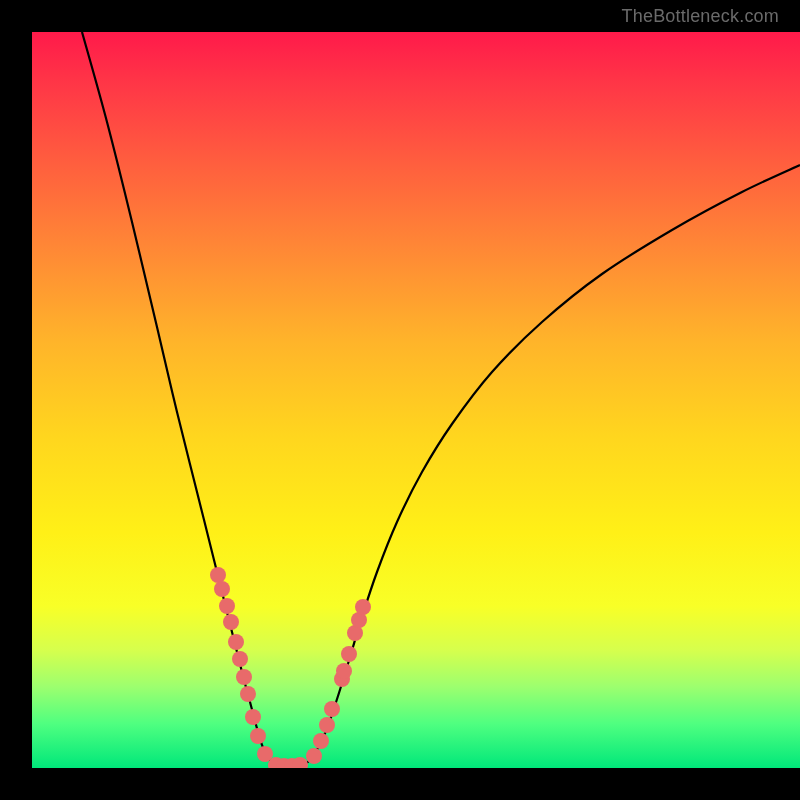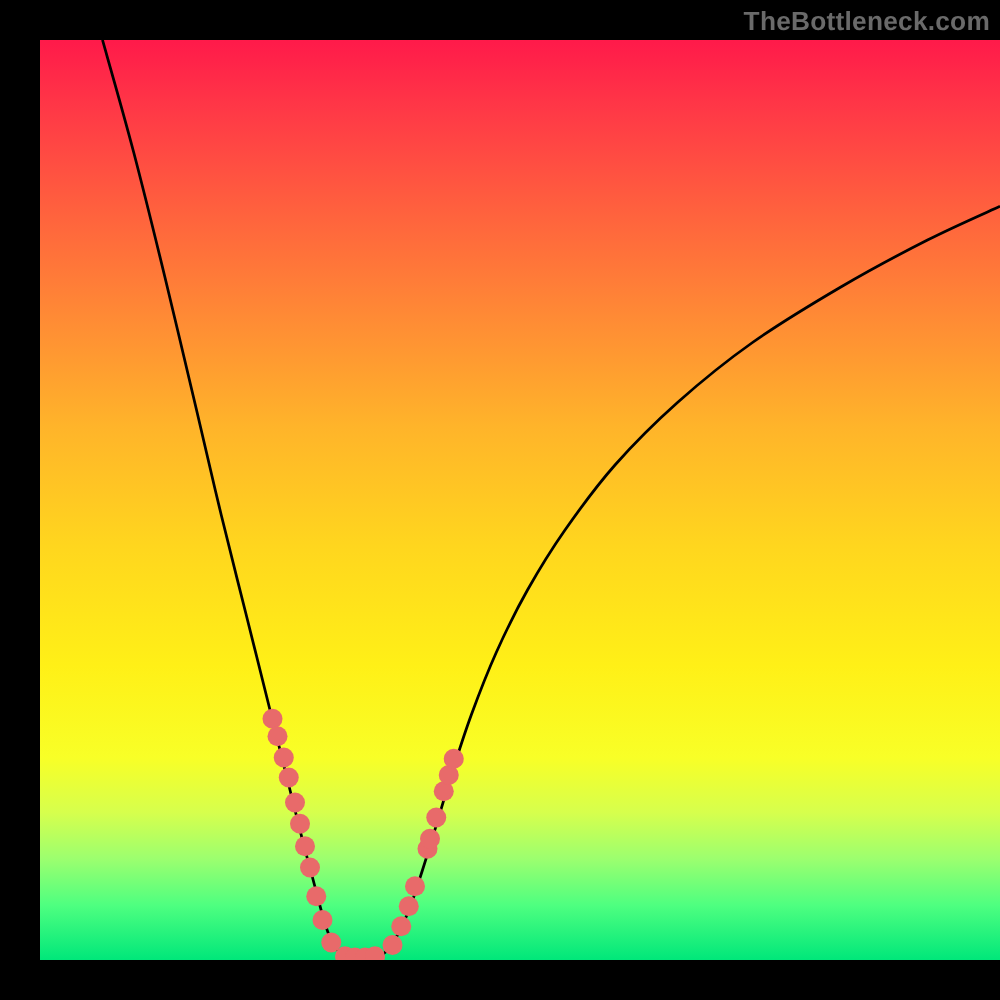--- a/index.html
+++ b/index.html
@@ -34,24 +34,24 @@
       #f8ff27 78%,
       #d6ff4d 84%,
       #9cff6f 89%,
       #4fff80 94%,
       #00e77a 100%
     );
   }
   .watermark {
     position: absolute;
     top: 6px;
-    right: 8px;
+    right: 21px;
     color: #6a6a6a;
-    font-size: 21px;
-    font-weight: 700;
+    font-size: 18px;
+    font-weight: 400;
     letter-spacing: 0.2px;
     user-select: none;
   }
   svg.curve {
     position: absolute;
     left: 0; top: 0;
     width: 768px;
     height: 736px;
   }
   .curve-path {

